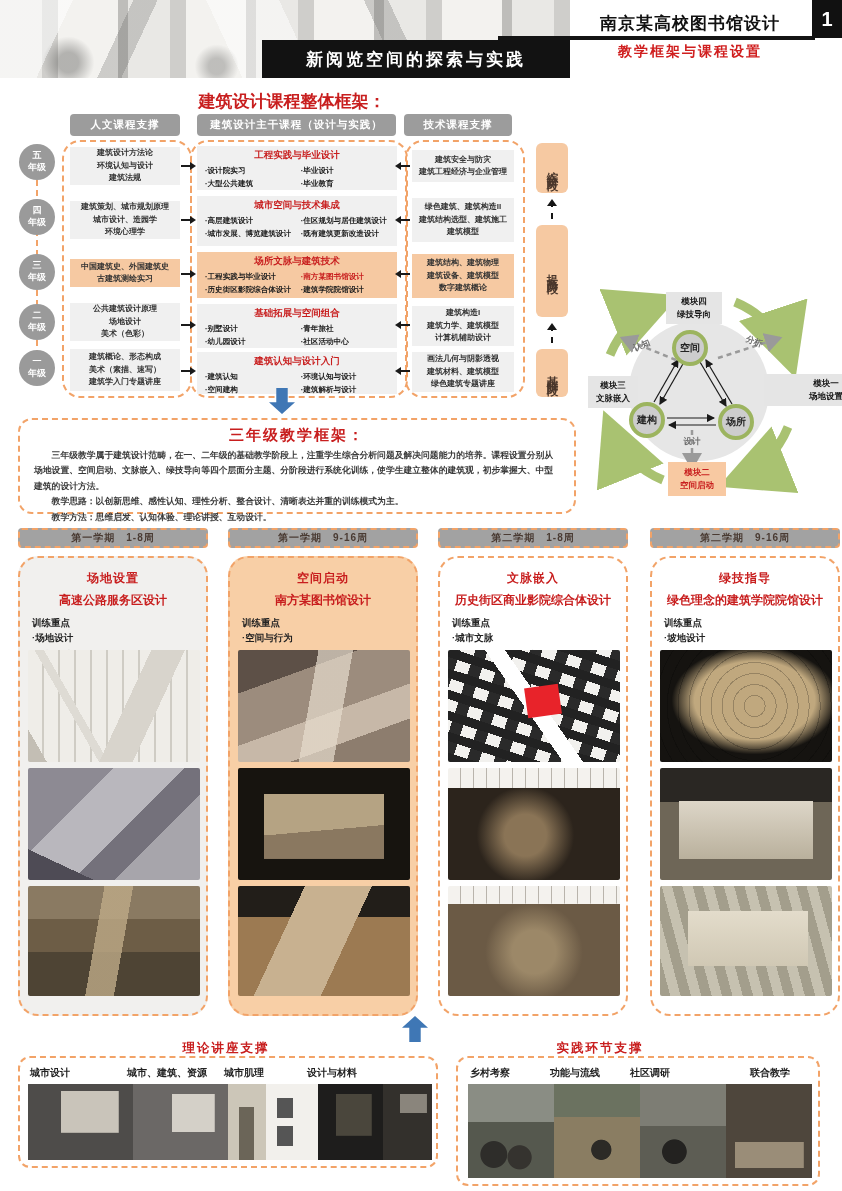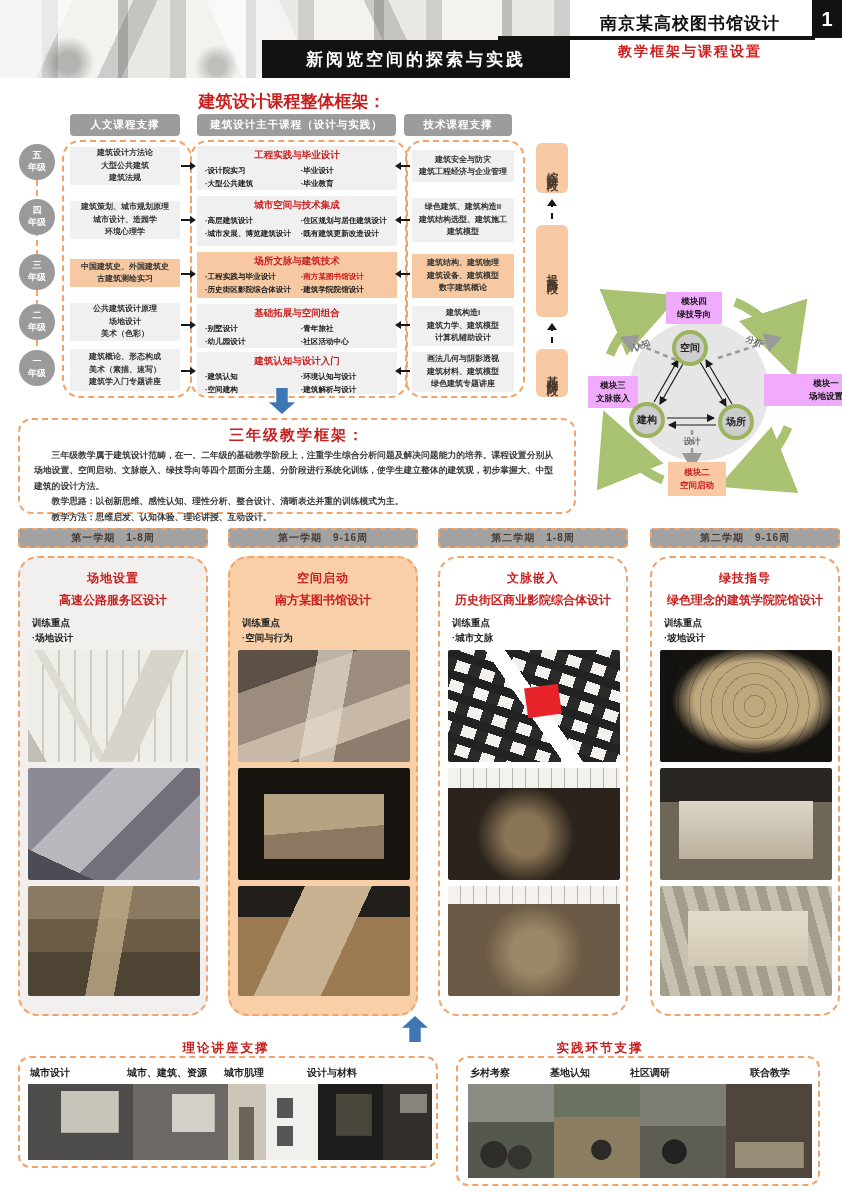--- a/index.html
+++ b/index.html
@@ -52,21 +52,21 @@
   .bluearr.down{clip-path:polygon(50% 100%,0 55%,28% 55%,28% 0,72% 0,72% 55%,100% 55%);}
   .bluearr.up{clip-path:polygon(50% 0,100% 45%,72% 45%,72% 100%,28% 100%,28% 45%,0 45%);}
   
   .notebox{border:2px dashed #f2a368;border-radius:14px;background:#fff;box-sizing:border-box;}
   #goals .ti,#tframe .ti{font-size:15px;font-weight:bold;color:#c81e1e;text-align:center;margin-top:8px;letter-spacing:2px;}
   #goals .gl{padding:4px 10px 0;font-size:9px;font-weight:bold;color:#333;line-height:1.9;text-align:left;}
   #tframe .ti{margin-top:6px;}
   .paras{padding:3px 14px 0;font-size:8.8px;font-weight:bold;color:#3a3a3a;line-height:1.75;text-align:left;}
   .paras .li{text-indent:2em;}
   
-  .modbox{background:#f0abfc;color:#141414;font-size:8.5px;font-weight:bold;text-align:center;
+  .modbox{background:#e5e5e5;color:#141414;font-size:8.5px;font-weight:bold;text-align:center;
     white-space:pre-line;line-height:1.5;display:flex;align-items:center;justify-content:center;}
   .modbox.hl2{background:#f8c9a2;color:#c81e1e;}
   .node{width:36px;height:36px;border-radius:50%;background:#cdcdcd;border:4px solid #9cb45f;box-sizing:border-box;
     display:flex;align-items:center;justify-content:center;font-size:10px;font-weight:bold;color:#222;}
   .elabel{font-size:8.5px;font-weight:bold;color:#6e6e6e;text-align:center;}
   
   .sempill{background:#a2a2a2;border:2px dashed #f2a368;color:#4a3b33;font-weight:bold;font-size:10px;
     border-radius:4px;display:flex;align-items:center;justify-content:center;box-sizing:border-box;letter-spacing:1px;}
   .card{border:2px dashed #f2a368;border-radius:20px;box-sizing:border-box;overflow:hidden;background:#fff;}
   .card .mt{color:#c81e1e;font-weight:bold;font-size:12px;text-align:center;margin-top:12px;letter-spacing:1px;}
@@ -155,21 +155,21 @@
 年级</div>
   <div class="abs gradec" style="left: 19px; top: 350px; white-space: pre-line;">一
 年级</div>
 
   <div class="abs dashc" style="left:62px;top:140px;width:126px;height:254px"></div>
   <div class="abs dashc" style="left:190px;top:140px;width:214px;height:254px"></div>
   <div class="abs dashc" style="left:405px;top:140px;width:116px;height:254px"></div>
 
   <div class="abs cbox" style="left:70px;top:147px;width:110px;height:38px">
       <div class="li">建筑设计方法论</div>
-      <div class="li">大型公共建筑</div>
+      <div class="li">环境认知与设计</div>
       <div class="li">建筑法规</div>
     </div>
   <div class="abs cbox" style="left:70px;top:201px;width:110px;height:38px">
       <div class="li">建筑策划、城市规划原理</div>
       <div class="li">城市设计、造园学</div>
       <div class="li">环境心理学</div>
     </div>
   <div class="abs cbox hl" style="left:70px;top:259px;width:110px;height:28px">
       <div class="li">中国建筑史、外国建筑史</div>
       <div class="li">古建筑测绘实习</div>
@@ -401,21 +401,21 @@
       <div class="lp3" style="width:38px"></div>
       <div class="lp4" style="width:52px"></div>
       <div class="lp5" style="width:65px"></div>
       <div class="lp6" style="width:49px"></div>
     </div>
   </div>
 
   <div class="abs suptitle" style="left:520px;top:1040px;width:160px;height:16px">实践环节支撑</div>
   <div class="abs supbox" style="left:456px;top:1056px;width:364px;height:130px">
     <div class="abs suplab" style="left:12px;top:8px">乡村考察</div>
-    <div class="abs suplab" style="left:92px;top:8px">基地认知</div>
+    <div class="abs suplab" style="left:92px;top:8px">功能与流线</div>
     <div class="abs suplab" style="left:172px;top:8px">社区调研</div>
     <div class="abs suplab" style="left:292px;top:8px">联合教学</div>
     <div class="abs strip" style="left:10px;top:26px;width:344px;height:94px">
       <div class="pp1" style="width:86px"></div>
       <div class="pp2" style="width:86px"></div>
       <div class="pp3" style="width:86px"></div>
       <div class="pp4" style="width:86px"></div>
     </div>
   </div>
 

